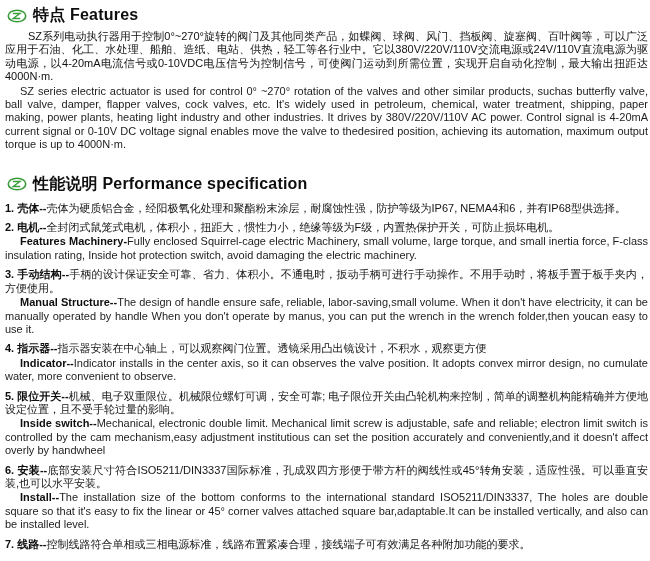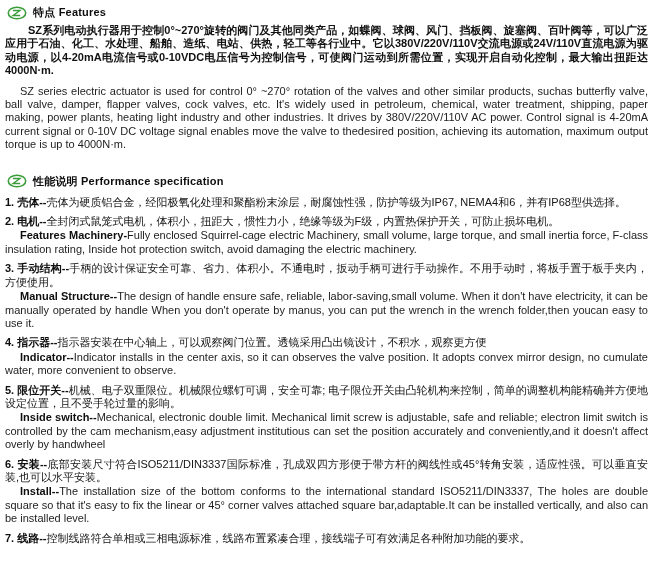--- a/index.html
+++ b/index.html
@@ -10,32 +10,32 @@
     font-family: "Liberation Sans", "DejaVu Sans", sans-serif;
     overflow: hidden;
   }
   .page { padding: 3px 2px 0 5px; box-sizing: border-box; width: 650px; }
 
   .sec-header {
     display: flex; align-items: center; gap: 6px;
     margin: 2px 0 4px 2px;
   }
   .sec-title {
-    font-size: 11px; font-weight: bold; color: #0e0e0e;
+    font-size: 16px; font-weight: bold; color: #0e0e0e;
     letter-spacing: 0.2px;
   }
   .logo { width: 20px; height: 14px; flex: 0 0 auto; }
 
   p { margin: 0; font-size: 11px; line-height: 13.4px; text-align: justify; }
 
   .para-cn {
-    font-weight: bold;
+    font-weight: normal;
     text-indent: 23px;
     color: #111;
-    margin-bottom: 7px;
+    margin-bottom: 1px;
   }
   .para-en {
     text-indent: 15px;
     color: #1d1d1d;
     margin-bottom: 20px;
   }
 
   .perf-header { margin-top: 22px; margin-bottom: 7px; }
 
   .item { margin-bottom: 6px; }

